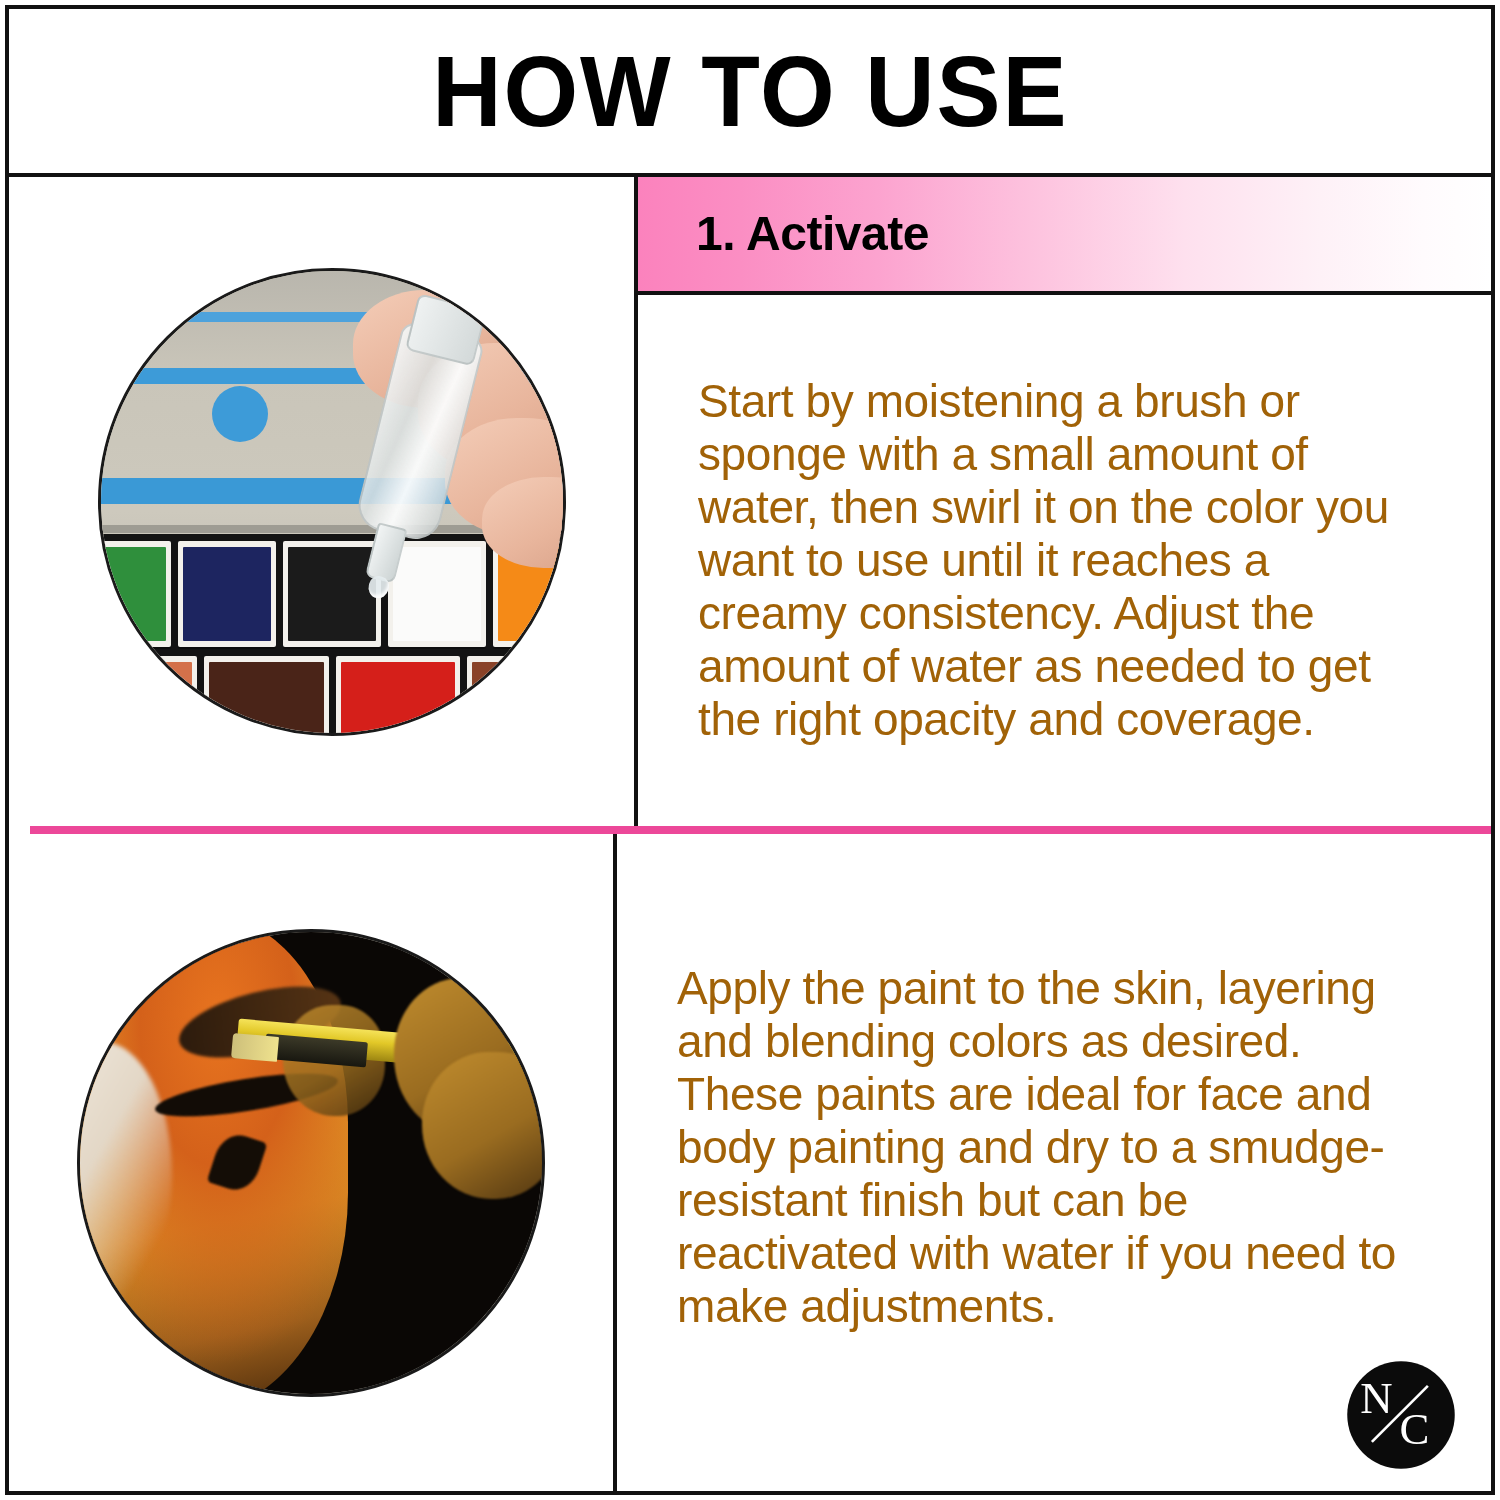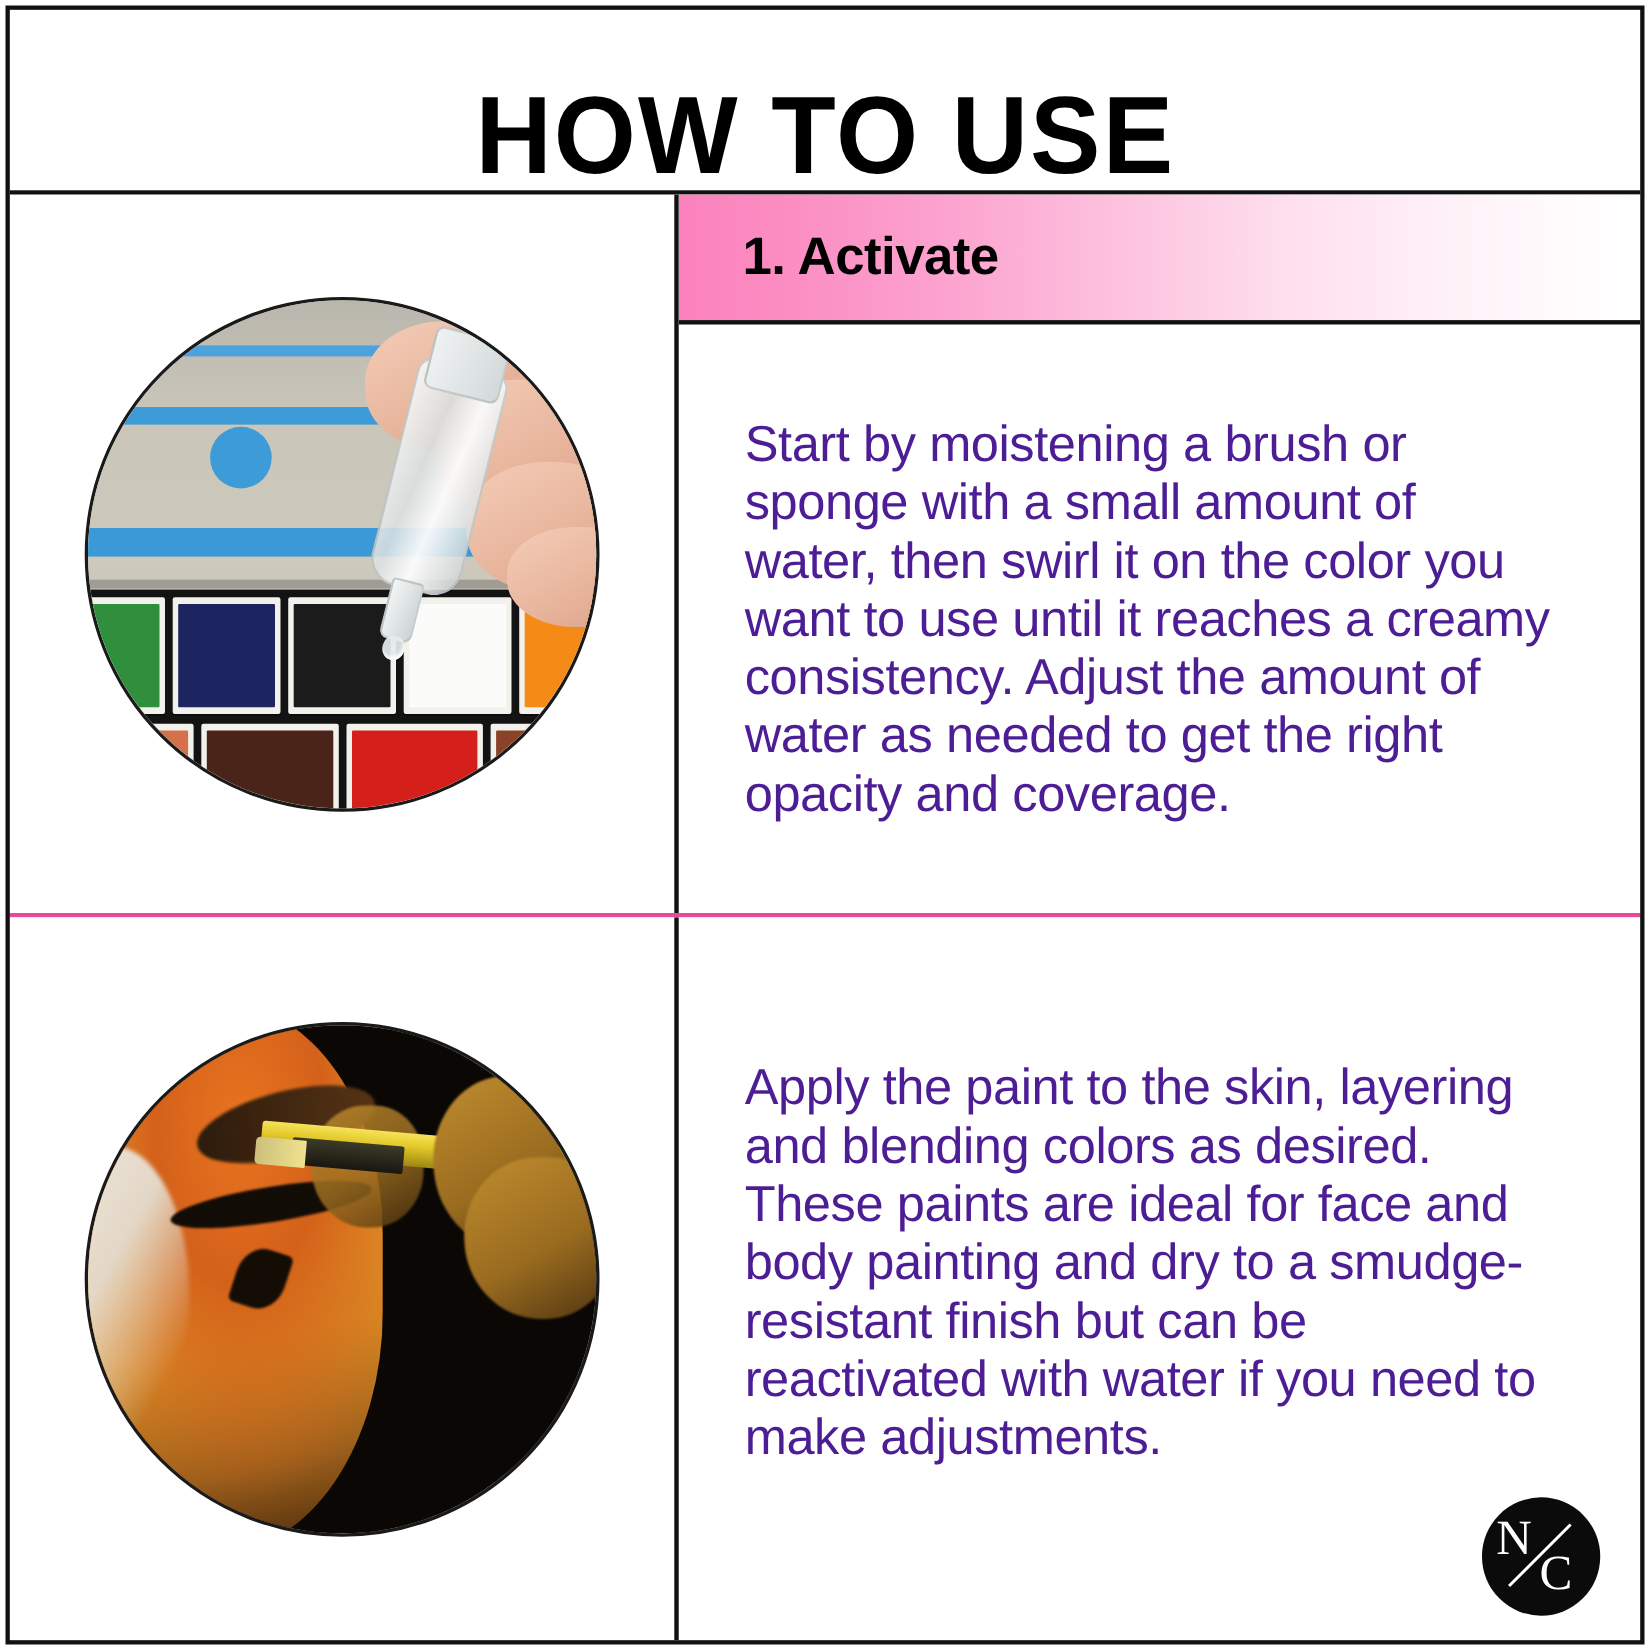--- a/index.html
+++ b/index.html
@@ -28,21 +28,21 @@
     background: #ffffff;
     display: flex;
     flex-direction: column;
   }
 
   
   .title-band {
     flex: 0 0 168px;
     border-bottom: 4px solid #111111;
     display: flex;
-    align-items: flex-end;
+    align-items: center;
     justify-content: center;
     background: #ffffff;
   }
 
   .title-text {
     font-size: 100px;
     font-weight: 700;
     letter-spacing: 2px;
     color: #000000;
     line-height: 1;
@@ -56,21 +56,21 @@
     display: flex;
     flex-direction: column;
   }
 
   .step-row {
     flex: 1 1 50%;
     display: flex;
     min-height: 0;
   }
 
-  .step-row.first { border-bottom: 4px solid #ec4899; }
+  .step-row.first { border-bottom: 8px solid #ec4899; margin-left: 21px; }
 
   .media-cell {
     flex: 0 0 608px;
     border-right: 4px solid #111111;
     background: #ffffff;
     display: flex;
     align-items: center;
     justify-content: center;
     position: relative;
   }
@@ -113,21 +113,21 @@
     flex: 1 1 auto;
     position: relative;
     display: flex;
     align-items: center;
     padding: 10px 74px 10px 60px;
   }
 
   .step-body-text {
     font-size: 46px;
     line-height: 53px;
-    color: #4c1d95;
+    color: #a16207;
     font-weight: 400;
     letter-spacing: -0.4px;
   }
 
   .row2 .step-body { align-items: center; padding-bottom: 40px; }
 
   
   .photo-circle {
     width: 468px;
     height: 468px;

